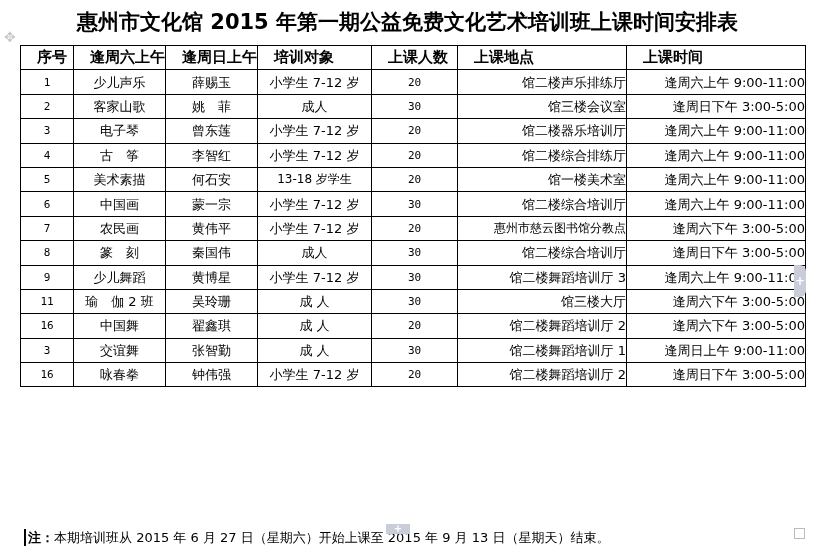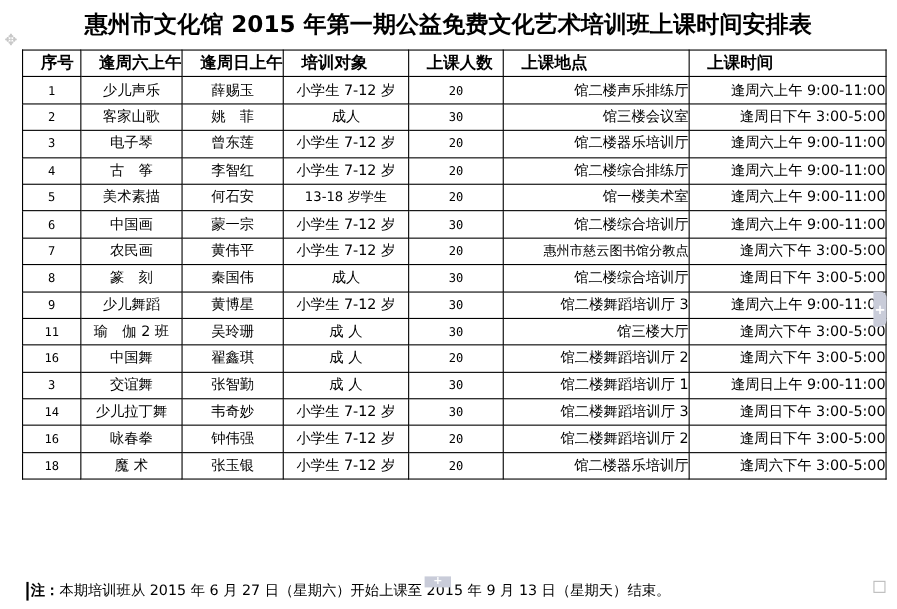--- a/index.html
+++ b/index.html
@@ -149,45 +149,27 @@
       <tr>
         <td class="c num">3</td>
         <td class="c">交谊舞</td>
         <td class="c">张智勤</td>
         <td class="c">成 人</td>
         <td class="c num">30</td>
         <td class="l">馆二楼舞蹈培训厅 1</td>
         <td class="l">逢周日上午 9:00-11:00</td>
       </tr>
       <tr>
-        <td class="c num">14</td>
-        <td class="c">少儿拉丁舞</td>
-        <td class="c">韦奇妙</td>
-        <td class="c">小学生 7-12 岁</td>
-        <td class="c num">30</td>
-        <td class="l">馆二楼舞蹈培训厅 3</td>
-        <td class="l">逢周日下午 3:00-5:00</td>
-      </tr>
-      <tr>
         <td class="c num">16</td>
         <td class="c">咏春拳</td>
         <td class="c">钟伟强</td>
         <td class="c">小学生 7-12 岁</td>
         <td class="c num">20</td>
         <td class="l">馆二楼舞蹈培训厅 2</td>
         <td class="l">逢周日下午 3:00-5:00</td>
-      </tr>
-      <tr>
-        <td class="c num">18</td>
-        <td class="c">魔 术</td>
-        <td class="c">张玉银</td>
-        <td class="c">小学生 7-12 岁</td>
-        <td class="c num">20</td>
-        <td class="l">馆二楼器乐培训厅</td>
-        <td class="l">逢周六下午 3:00-5:00</td>
       </tr>
     </tbody>
 </table>
 
 <div class="note"><b>注：</b><span>本期培训班从 2015 年 6 月 27 日（星期六）开始上课至 2015 年 9 月 13 日（星期天）结束。</span></div>
 
 <div class="add-row-right">+</div>
 <div class="add-col-bottom">+</div>
 <div class="resize-handle"></div>
 

